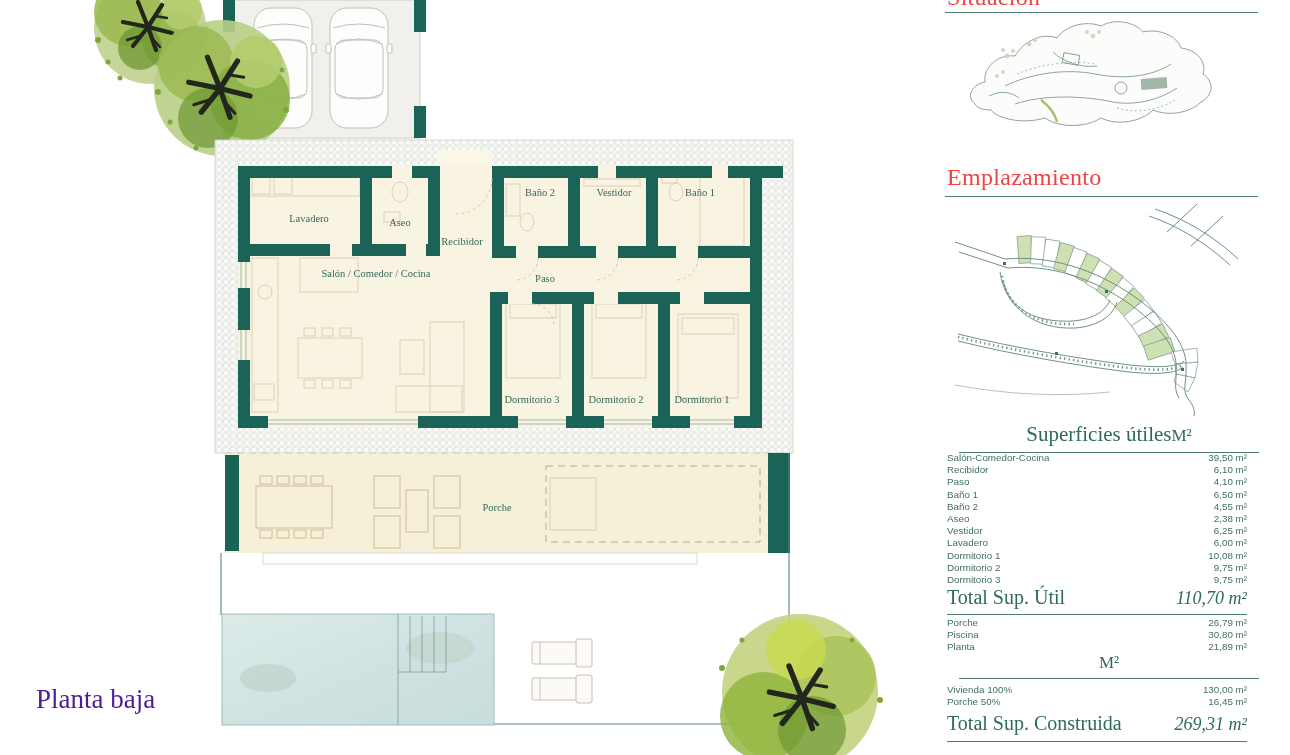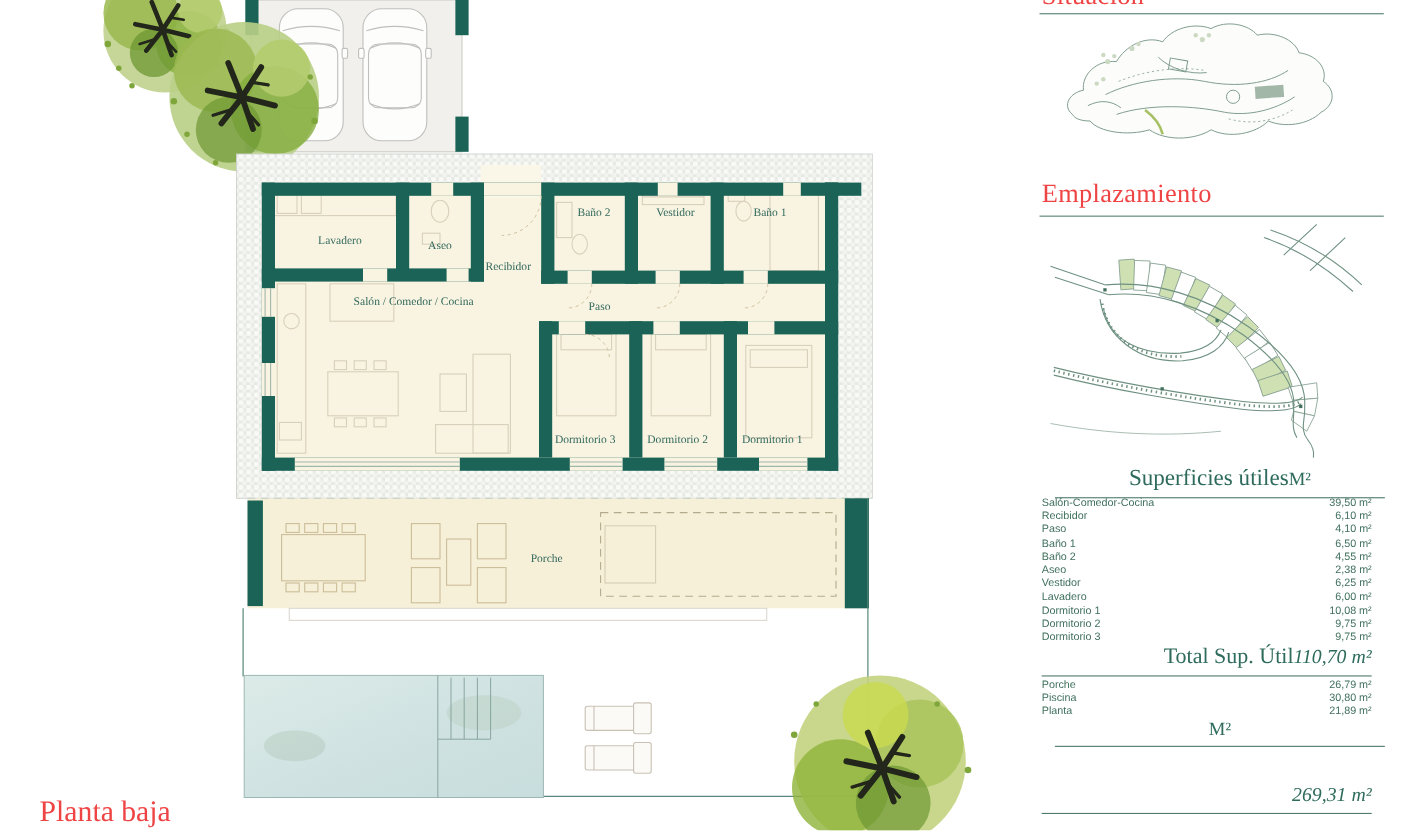--- a/index.html
+++ b/index.html
@@ -10,25 +10,25 @@
   #panel{position:absolute;left:945px;top:0;width:316px;height:755px;}
   .map-title{position:absolute;left:2px;font-size:24px;color:#ef4444;letter-spacing:.3px;}
   .rule{position:absolute;left:0;width:313px;border-bottom:1.2px solid #557f6f;}
   .tbl-head{position:absolute;left:2px;width:300px;display:flex;justify-content:center;
             align-items:baseline;color:#2e6b5c;margin-left:12px;}
   .tbl-head .t{font-size:21px;}
   .tbl-head .u{font-size:17px;}
   .rows{position:absolute;left:2px;width:300px;font-family:"Liberation Sans",sans-serif;
         font-size:9.8px;color:#42715f;}
   .row{display:flex;justify-content:space-between;height:12.2px;line-height:12.2px;}
-  .total{position:absolute;left:2px;width:300px;display:flex;justify-content:flex-end;
+  .total{position:absolute;left:2px;width:300px;display:flex;justify-content:space-between;
          align-items:baseline;color:#2e6b5c;}
   .total .t{font-size:20px;}
   .total .v{font-size:18px;font-style:italic;}
-  #plan-title{position:absolute;left:36px;top:722px;font-size:27px;color:#ef4444;}
+  #plan-title{position:absolute;left:36px;top:684px;font-size:27px;color:#4c1d95;}
   svg text{font-family:"Liberation Serif",serif;fill:#33695c;}
 </style>
 </head>
 <body>
 
 <div id="page">
 
   <svg class="abs" style="left:0;top:0" width="945" height="755" viewBox="0 0 945 755">
     <defs>
       <pattern id="dots" width="7" height="7" patternUnits="userSpaceOnUse">
@@ -453,17 +453,28 @@
         </div>
       <div class="row">
           <span>Planta</span>
           <span>21,89 m²</span>
         </div>
     </div>
 
     <div class="tbl-head" style="top:653px;padding-bottom:5px;border-bottom:1.2px solid #4e7a6a">
       <span class="u">M²</span>
     </div>
+    <div class="rows" style="top:684px">
+      <div class="row">
+          <span>Vivienda 100%</span>
+          <span>130,00 m²</span>
+        </div>
+      <div class="row">
+          <span>Porche 50%</span>
+          <span>16,45 m²</span>
+        </div>
+    </div>
     <div class="total" style="top:712px;padding-bottom:6px;border-bottom:1.2px solid #4e7a6a">
+      <span class="t">Total Sup. Construida</span>
       <span class="v">269,31 m²</span>
     </div>
   </div>
 </div>
 
 </body></html>

